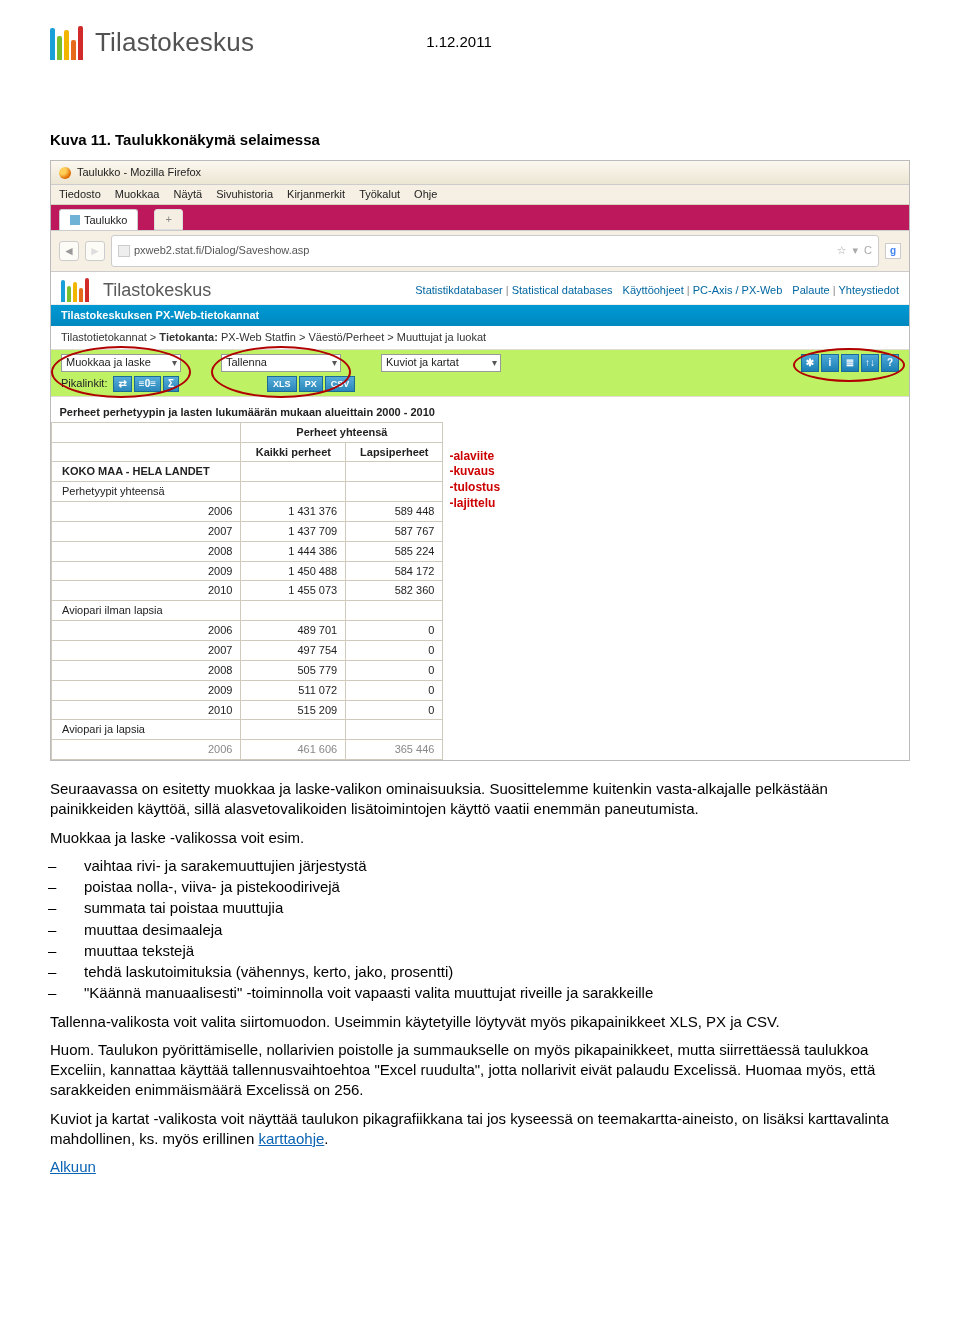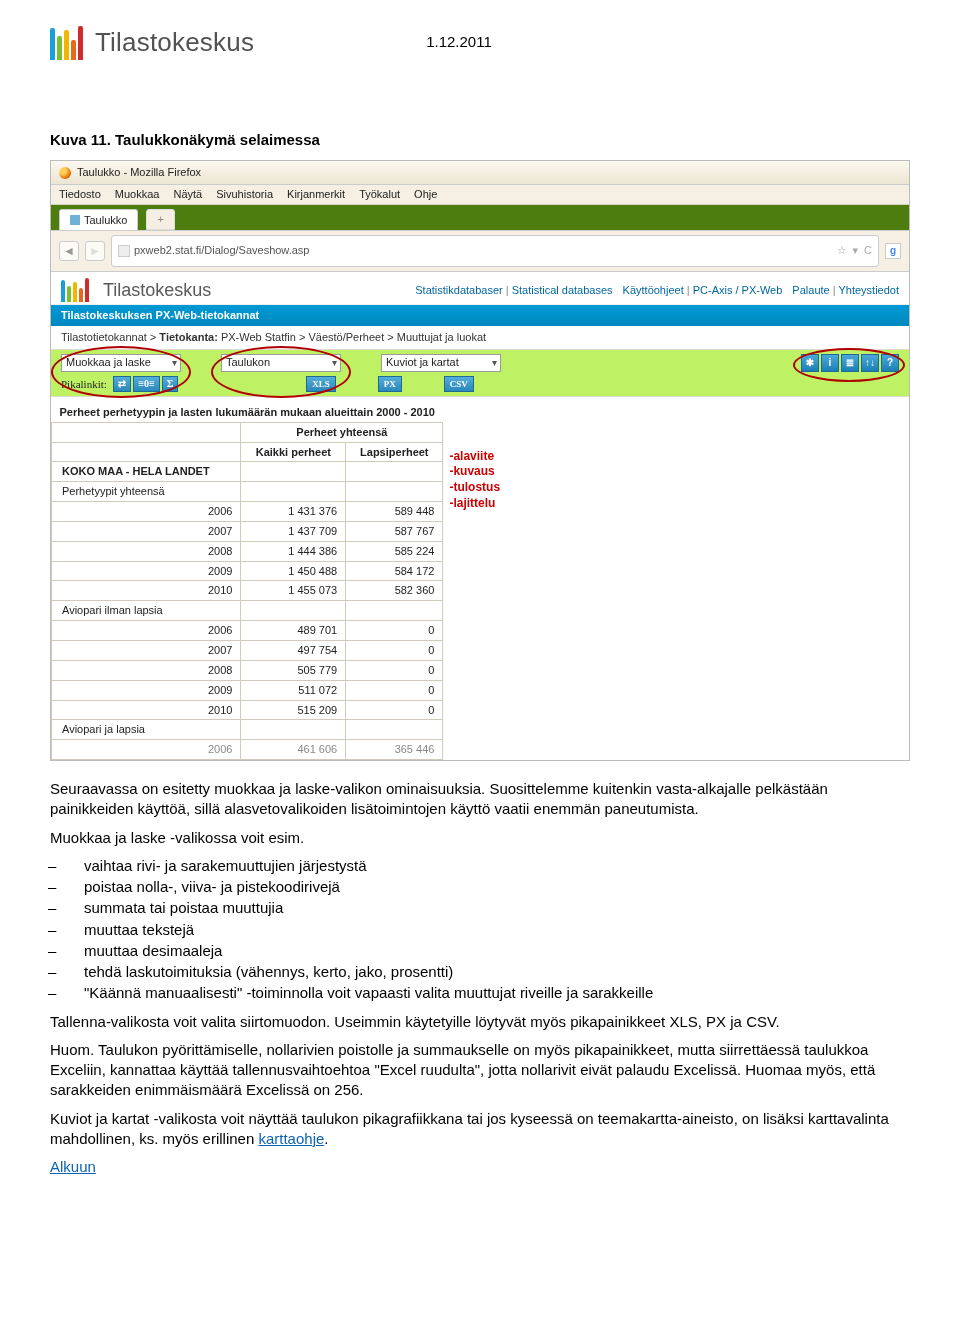--- a/index.html
+++ b/index.html
@@ -58,25 +58,25 @@
   .menubar {
     background:#f5f0e3;
     padding: 2px 8px;
     border-bottom:1px solid #d9d2bd;
     display:flex;
     gap:14px;
     font-size:11px;
   }
   .menubar span { text-decoration: underline dotted transparent; }
   .tabbar {
-    background:#4d7c0f;
+    background:#be185d;
     padding: 4px 8px 0 8px;
     border-bottom:1px solid #ccc;
     display:flex;
-    gap:8px;
+    gap:16px;
   }
   .tab {
     background:#fff;
     border:1px solid #ccc;
     border-bottom:none;
     border-radius:3px 3px 0 0;
     padding:2px 10px;
     font-size:11px;
     display:flex;
     align-items:center;
@@ -168,30 +168,30 @@
     background:#fff;border:1px solid #999;height:18px;padding:0 16px 0 4px;
     font-size:11px;position:relative;min-width:120px;
   }
   .sel::after{content:"▾";position:absolute;right:3px;top:1px;color:#555;font-size:10px;}
   .icon-btns { display:flex; gap:2px; margin-left:auto;}
   .ibtn {
     width:18px;height:18px;background:linear-gradient(#4da8d8,#1b7fb5);
     border:1px solid #1b6b96;color:#fff;font-size:10px;font-weight:bold;
     display:flex;align-items:center;justify-content:center;
   }
-  .tool-row2{ display:flex; align-items:flex-end; gap:6px; margin-top:4px; font-size:11px;font-family:Liberation Serif, serif;}
+  .tool-row2{ display:flex; align-items:flex-start; gap:6px; margin-top:4px; font-size:11px;}
   .quick{ display:flex; gap:2px;}
   .qbtn{
     height:16px;padding:0 4px;background:linear-gradient(#55acd8,#2b88bb);
     border:1px solid #1b6b96;color:#fff;font-size:10px;font-weight:bold;
     display:flex;align-items:center;
   }
   .chip{ height:16px;padding:0 5px;background:linear-gradient(#55acd8,#2b88bb);
     border:1px solid #1b6b96;color:#fff;font-size:9px;font-weight:bold;
-    display:flex;align-items:center;margin-left:40px;}
+    display:flex;align-items:center;}
 
   .table-wrap{ display:flex; align-items:flex-start; gap:6px; padding:6px 0 0 0;}
   table.data {
     border-collapse:collapse;
     font-size:11px;
     background:#fff;
   }
   table.data th, table.data td {
     border:1px solid #cfcabb;
     padding:2px 8px;
@@ -297,21 +297,21 @@
     <div class="breadcrumb">
       <span>Tilastotietokannat &gt; </span><b>Tietokanta:</b><span> PX-Web Statfin &gt; Väestö/Perheet &gt; Muuttujat ja luokat</span>
     </div>
 
     <div class="toolbars">
       <div class="tool-row1">
         <div class="tool-group circled">
           <div class="sel">Muokkaa ja laske</div>
         </div>
         <div class="tool-group circled">
-          <div class="sel">Taulukon</div>
+          <div class="sel">Tallenna</div>
         </div>
         <div class="tool-group">
           <div class="sel">Kuviot ja kartat</div>
         </div>
         <div class="tool-group circled circled-right" style="margin-left:auto;">
           <div class="icon-btns">
             <div class="ibtn">✱</div>
             <div class="ibtn">i</div>
             <div class="ibtn">≣</div>
             <div class="ibtn">↑↓</div>
@@ -437,22 +437,22 @@
   </div>
 </div>
 
 <div class="body-text">
   <p>Seuraavassa on esitetty muokkaa ja laske-valikon ominaisuuksia. Suosittelemme kuitenkin vasta-alkajalle pelkästään painikkeiden käyttöä, sillä alasvetovalikoiden lisätoimintojen käyttö vaatii enemmän paneutumista.</p>
   <p><b>Muokkaa ja laske -valikossa</b><span> voit esim.</span></p>
   <ul class="dash">
     <li>vaihtaa rivi- ja sarakemuuttujien järjestystä</li>
     <li>poistaa nolla-, viiva- ja pistekoodirivejä</li>
     <li>summata tai poistaa muuttujia</li>
+    <li>muuttaa desimaaleja</li>
     <li>muuttaa tekstejä</li>
-    <li>muuttaa desimaaleja</li>
     <li>tehdä laskutoimituksia (vähennys, kerto, jako, prosentti)</li>
     <li>"Käännä manuaalisesti" -toiminnolla voit vapaasti valita muuttujat riveille ja sarakkeille</li>
   </ul>
   <p><b>Tallenna-valikosta</b><span> voit valita siirtomuodon. Useimmin käytetyille löytyvät myös pikapainikkeet XLS, PX ja CSV.</span></p>
   <p><b>Huom.</b><span> Taulukon pyörittämiselle, nollarivien poistolle ja summaukselle on myös pikapainikkeet, mutta siirrettäessä taulukkoa Exceliin, kannattaa käyttää tallennusvaihtoehtoa "Excel ruudulta", jotta nollarivit eivät palaudu Excelissä. Huomaa myös, että sarakkeiden enimmäismäärä Excelissä on 256.</span></p>
   <p><b>Kuviot ja kartat -valikosta</b><span> voit näyttää taulukon pikagrafiikkana tai jos kyseessä on teemakartta-aineisto, on lisäksi karttavalinta mahdollinen, ks. myös erillinen </span><a class="link">karttaohje</a><span>.</span></p>
   <p><a class="link">Alkuun</a></p>
 </div>
 
 </body></html>

